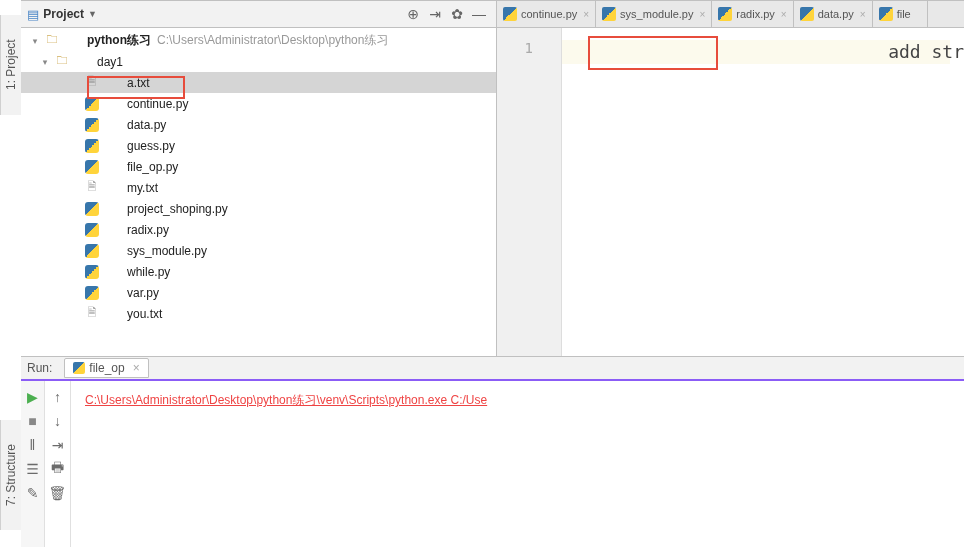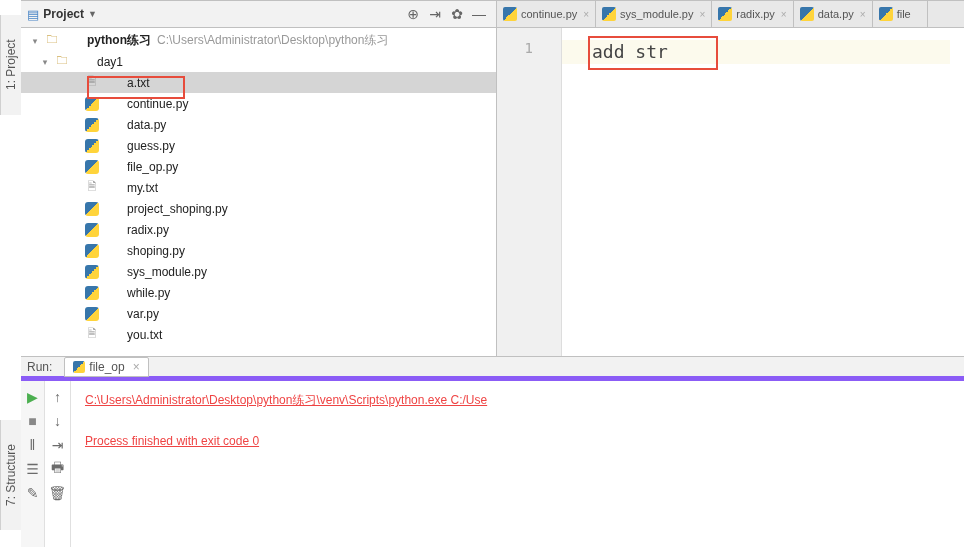--- a/index.html
+++ b/index.html
@@ -38,26 +38,26 @@
 .tabs { height:28px; border-top:1px solid #c0c0c0; border-bottom:1px solid #c0c0c0; display:flex; background:#e8e8e8; overflow:hidden; }
 .tab { display:flex; align-items:center; padding:0 6px; border-right:1px solid #c0c0c0; background:#e8e8e8; cursor:pointer; white-space:nowrap; }
 .tab .ti { width:14px; height:14px; background:linear-gradient(135deg,#3776ab 50%,#ffd43b 50%); border-radius:2px; margin-right:4px; }
 .tab .tn { color:#555; font-size:11px; }
 .tab .tx { margin-left:6px; color:#aaa; font-size:10px; }
 .tab.cut { padding-right:16px; }
 
 .code { flex:1; display:flex; background:#fff; }
 .gutter { width:65px; background:#f0f0f0; border-right:1px solid #ddd; padding-top:12px; }
 .gutter .ln { height:24px; text-align:right; padding-right:28px; color:#aaa; font-family:Consolas,monospace; font-size:14px; }
-.code-body { flex:1; position:relative; padding-top:12px; padding-left:30px; }
+.code-body { flex:1; position:relative; padding-top:12px; padding-left:14px;text-align:right; }
 .code-active-line { position:absolute; left:0; right:14px; top:12px; height:24px; background:#fcfaed; }
 .code-text { position:relative; font-family:Consolas,monospace; font-size:18px; color:#444; line-height:24px; }
 .rb-code { right:8px; top:36px; width:130px; height:34px; }
 
-.run-bar { position:absolute; left:21px; right:0; top:357px; height:24px; background:#f2f2f2; border-bottom:5px solid #8b5cf6; display:flex; align-items:center; padding-left:6px; }
+.run-bar { position:absolute; left:21px; right:0; top:357px; height:24px; background:#f2f2f2; border-bottom:2px solid #8b5cf6; display:flex; align-items:center; padding-left:6px; }
 .run-bar .lbl { color:#555; margin-right:12px; }
 .run-bar .rtab { display:flex; align-items:center; background:#fff; border:1px solid #c0c0c0; height:20px; padding:0 8px; border-radius:2px 2px 0 0; }
 .run-bar .rtab .ri { width:12px; height:12px; background:linear-gradient(135deg,#3776ab 50%,#ffd43b 50%); border-radius:2px; margin-right:4px; }
 .run-bar .rtab .rn { color:#555; }
 .run-bar .rtab .rx { margin-left:8px; color:#aaa; }
 
 .console { position:absolute; left:21px; right:0; top:381px; bottom:0; display:flex; background:#fff; }
 .ctl { width:24px; background:#f6f6f6; border-right:1px solid #e0e0e0; display:flex; flex-direction:column; padding-top:4px; }
 .ctl2 { width:26px; background:#fff; border-right:1px solid #e0e0e0; display:flex; flex-direction:column; padding-top:4px; }
 .cbtn { height:24px; display:flex; align-items:center; justify-content:center; color:#6b6b6b; cursor:pointer; font-size:14px; }
@@ -137,25 +137,20 @@
           <span class="fn">project_shoping.py</span>
         </div>
         <div class="tree-row d2">
           <span class="tw"></span>
           <span class="fi py"></span>
           <span class="fn">radix.py</span>
         </div>
         <div class="tree-row d2">
           <span class="tw"></span>
           <span class="fi py"></span>
-          <span class="fn">shoping.py</span>
-        </div>
-        <div class="tree-row d2">
-          <span class="tw"></span>
-          <span class="fi py"></span>
           <span class="fn">sys_module.py</span>
         </div>
         <div class="tree-row d2">
           <span class="tw"></span>
           <span class="fi py"></span>
           <span class="fn">while.py</span>
         </div>
         <div class="tree-row d2">
           <span class="tw"></span>
           <span class="fi py"></span>
@@ -230,15 +225,14 @@
   <div class="ctl2">
     <div class="cbtn">↑</div>
     <div class="cbtn">↓</div>
     <div class="cbtn">⇥</div>
     <div class="cbtn">🖶</div>
     <div class="cbtn">🗑</div>
   </div>
   <div class="out">
     <div>C:\Users\Administrator\Desktop\python练习\venv\Scripts\python.exe C:/Use</div>
     <div class="blank"></div>
-    <div>Process finished with exit code 0</div>
   </div>
 </div>
 
 </body></html>

